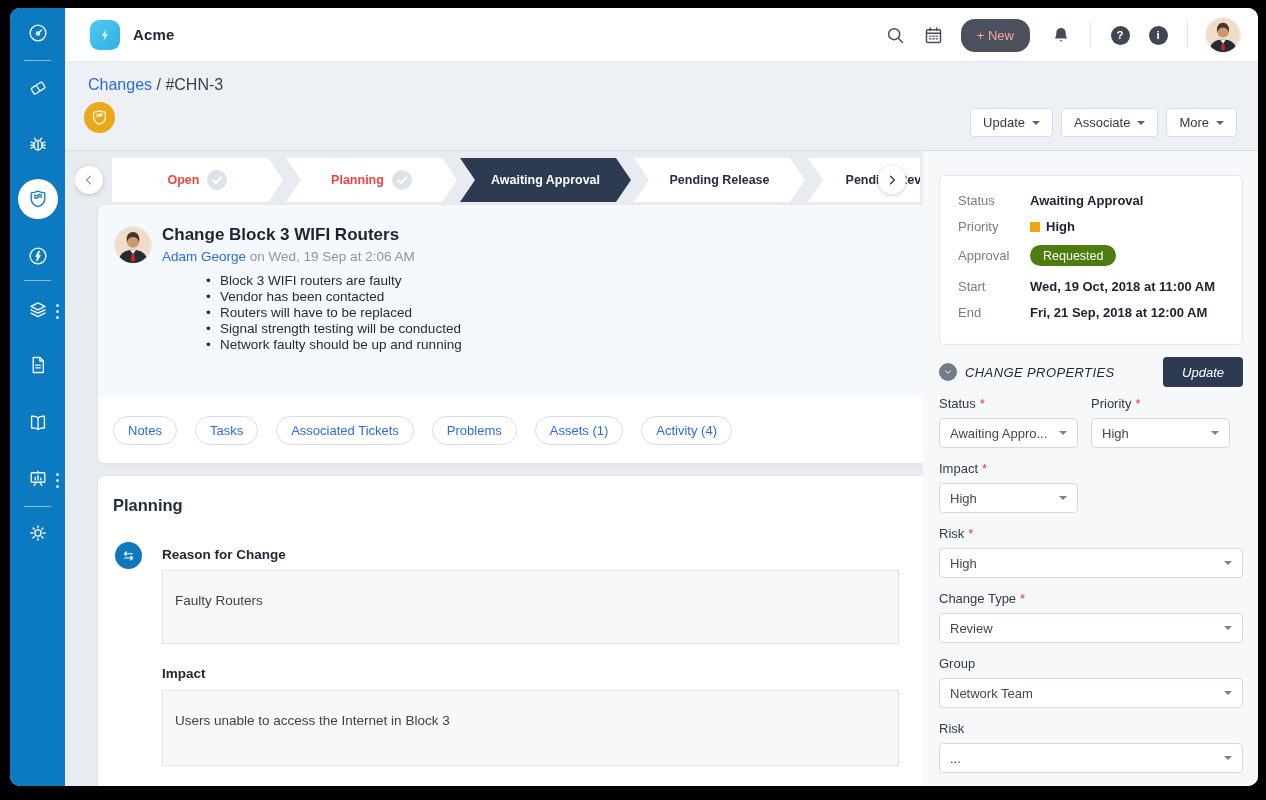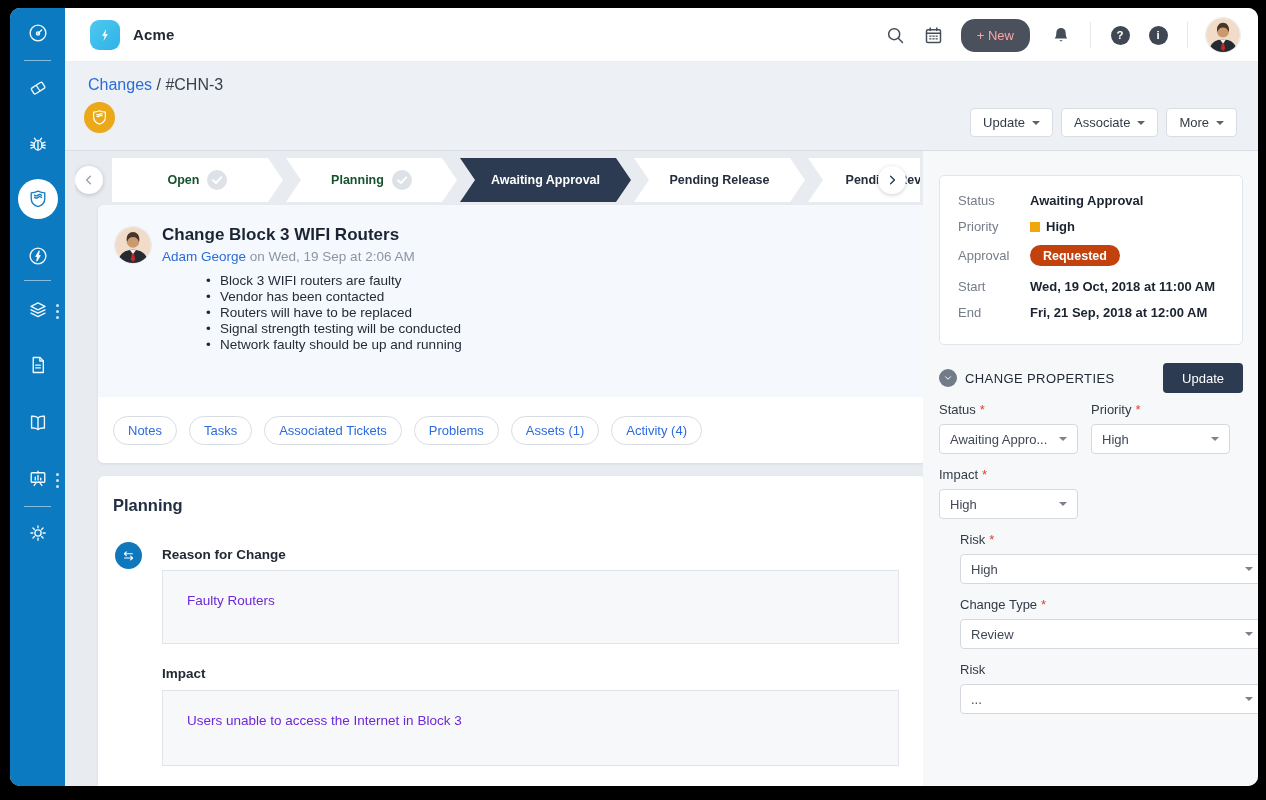--- a/index.html
+++ b/index.html
@@ -42,70 +42,70 @@
   .content { position:absolute; left:55px; top:142px; right:0; bottom:0; }
   .main-left { position:absolute; left:0; top:0; width:858px; height:100%; background:#e8ebef; overflow:hidden; }
   .right-panel { position:absolute; left:858px; top:0; right:0; height:100%; background:#f7f8fa; overflow:hidden; padding:0 15px 0 16px; }
 
   
   .stepper { position:absolute; left:10px; top:8px; width:845px; height:44px; overflow:hidden; }
   .stages { position:absolute; left:37px; top:0; height:44px; display:flex; }
   .stage { position:relative; width:171px; height:44px; margin-right:3px; background:#fff; display:flex; align-items:center; justify-content:center; gap:8px; font-size:12.5px; font-weight:700; color:#252e3d; cursor:pointer; flex:none;
            clip-path:polygon(0 0, calc(100% - 15px) 0, 100% 50%, calc(100% - 15px) 100%, 0 100%, 15px 50%); }
   .stage.first { clip-path:polygon(0 0, calc(100% - 15px) 0, 100% 50%, calc(100% - 15px) 100%, 0 100%); }
-  .stage.done { color:#14532d; font-weight:700; }
+  .stage.done { color:#ef4444; font-weight:700; }
   .stage.active { background:#2c3b52; color:#fff; }
   .step-nav { position:absolute; top:8px; width:28px; height:28px; border-radius:50%; background:#fff; box-shadow:0 1px 4px rgba(30,40,60,.22); display:flex; align-items:center; justify-content:center; cursor:pointer; z-index:5; }
   .step-nav.prev { left:0; }
   .step-nav.next { left:803px; }
   .step-nav svg { fill:none; stroke-width:2; stroke-linecap:round; stroke-linejoin:round; }
   .prev svg { stroke:#9aa1ab; }
   .next svg { stroke:#2c3b52; }
   .chk { width:20px; height:20px; flex:none; }
 
   
   .card { position:absolute; background:#fff; border-radius:6px; box-shadow:0 1px 3px rgba(30,40,60,.08); }
   .card1 { left:33px; top:55px; width:828px; height:258px; overflow:hidden; }
   .desc-zone { position:absolute; left:0; top:0; right:0; height:240px; background:#f5f9fd; border-bottom:1px solid #e8edf1; }
   .c-avatar { position:absolute; left:17px; top:22px; width:36px; height:36px; border-radius:50%; overflow:hidden; box-shadow:0 0 0 1px rgba(0,0,0,.06); }
   .c-title { position:absolute; left:64px; top:20px; font-size:17px; font-weight:700; color:#1b2433; }
   .c-byline { position:absolute; left:64px; top:44px; font-size:13.5px; color:#8d95a3; }
   .c-byline .lnk { color:#2b6cd9; cursor:pointer; }
   .bullets { position:absolute; left:122px; top:68px; list-style:none; }
   .bullets li { position:relative; font-size:13.5px; color:#242c38; line-height:16px; padding-left:0; }
   .bullets li::before { content:"•"; position:absolute; left:-14px; color:#242c38; }
-  .tabs-row { position:absolute; left:0; top:192px; right:0; bottom:0; display:flex; align-items:center; padding-left:15px; gap:12px; background:#fff; }
+  .tabs-row { position:absolute; left:0; top:192px; right:0; bottom:0; display:flex; align-items:center; padding-left:15px; gap:18px; background:#fff; }
   .tab-pill { height:29px; padding:0 14px; border:1px solid #d8dde4; border-radius:15px; background:#fff; color:#2d6bdf; font-size:13px; display:flex; align-items:center; cursor:pointer; white-space:nowrap; }
 
   
   .card2 { left:33px; top:326px; width:828px; height:470px; }
   .p-heading { position:absolute; left:15px; top:20px; font-size:16.5px; font-weight:700; color:#222f43; }
   .swap-ic { position:absolute; left:17px; top:66px; width:27px; height:27px; border-radius:50%; background:#0f78bd; display:flex; align-items:center; justify-content:center; }
   .swap-ic svg { stroke:#fff; fill:none; stroke-width:1.6; stroke-linecap:round; stroke-linejoin:round; }
   .f-label { position:absolute; left:64px; font-size:13.5px; font-weight:700; color:#222a36; }
-  .f-box { position:absolute; left:64px; width:737px; background:#f7f8fa; border:1px solid #e1e4e9; padding:22px 24px; font-size:13.5px; color:#6d28d9; }
+  .f-box { position:absolute; left:64px; width:737px; background:#f7f8fa; border:1px solid #e1e4e9; padding:22px 12px; font-size:13.5px; color:#404040; }
 
   
   .status-card { margin-top:25px; width:100%; height:170px; background:#fff; border:1px solid #e2e5ea; border-radius:5px; padding:17px 18px; }
   .srow { display:flex; align-items:center; margin-bottom:11px; }
   .srow:last-child { margin-bottom:0; }
   .slabel { width:72px; font-size:13px; color:#757d89; flex:none; }
   .sval { font-size:13px; font-weight:700; color:#1b2330; display:flex; align-items:center; gap:6px; }
   .pri-sq { width:10px; height:10px; background:#f1a70c; display:inline-block; }
-  .req-pill { background:#c2410c; color:#fff; font-size:12.5px; font-weight:700; border-radius:11px; padding:3.5px 13px; }
-  .props-head { margin-top:18px; height:30px; display:flex; align-items:center; position:relative; }
+  .req-pill { background:#4d7c0f; color:#fff; font-size:12.5px; font-weight:400; border-radius:11px; padding:3.5px 13px; }
+  .props-head { margin-top:12px; height:30px; display:flex; align-items:center; position:relative;font-style:italic; }
   .collapse-ic { width:18px; height:18px; border-radius:50%; background:#727b88; display:flex; align-items:center; justify-content:center; margin-right:8px; cursor:pointer; flex:none; }
   .collapse-ic svg { stroke:#fff; fill:none; stroke-width:2; stroke-linecap:round; stroke-linejoin:round; }
   .props-title { font-size:13px; color:#222a36; letter-spacing:.4px; }
   .update-btn { position:absolute; right:0; top:0; height:30px; padding:0 19px; background:#2c3b52; border-radius:4px; color:#fff; font-size:13px; display:flex; align-items:center; cursor:pointer; }
   .form { margin-top:9px; }
   .frow2 { display:flex; gap:13px; }
   .field { margin-bottom:13px; }
   .field.half { width:139px; }
-  .field.full { width:100%;margin-left:21px; }
+  .field.full { width:100%; }
   .flabel { font-size:13px; color:#323a45; margin-bottom:8px; height:14px; }
   .ast { color:#e0402f; margin-left:4px; font-size:13px; }
   .select { height:30px; background:#fff; border:1px solid #d5d9df; border-radius:4px; display:flex; align-items:center; padding:0 10px; font-size:13px; color:#414855; position:relative; cursor:pointer; }
   .select .caret { position:absolute; right:10px; border-top-color:#7a828e; }
 </style>
 </head>
 <body>
 
 <div class="window">
 
@@ -432,20 +432,27 @@
             </div>
         </div>
         <div class="field full">
           <div class="flabel"><span>Change Type</span><span class="ast">*</span></div>
           <div class="select">
               <span>Review</span>
               <span class="caret"></span>
             </div>
         </div>
         <div class="field full">
+          <div class="flabel"><span>Group</span></div>
+          <div class="select">
+              <span>Network Team</span>
+              <span class="caret"></span>
+            </div>
+        </div>
+        <div class="field full">
           <div class="flabel"><span>Risk</span></div>
           <div class="select">
               <span>...</span>
               <span class="caret"></span>
             </div>
         </div>
       </div>
     </aside>
   </div>
 </div>

